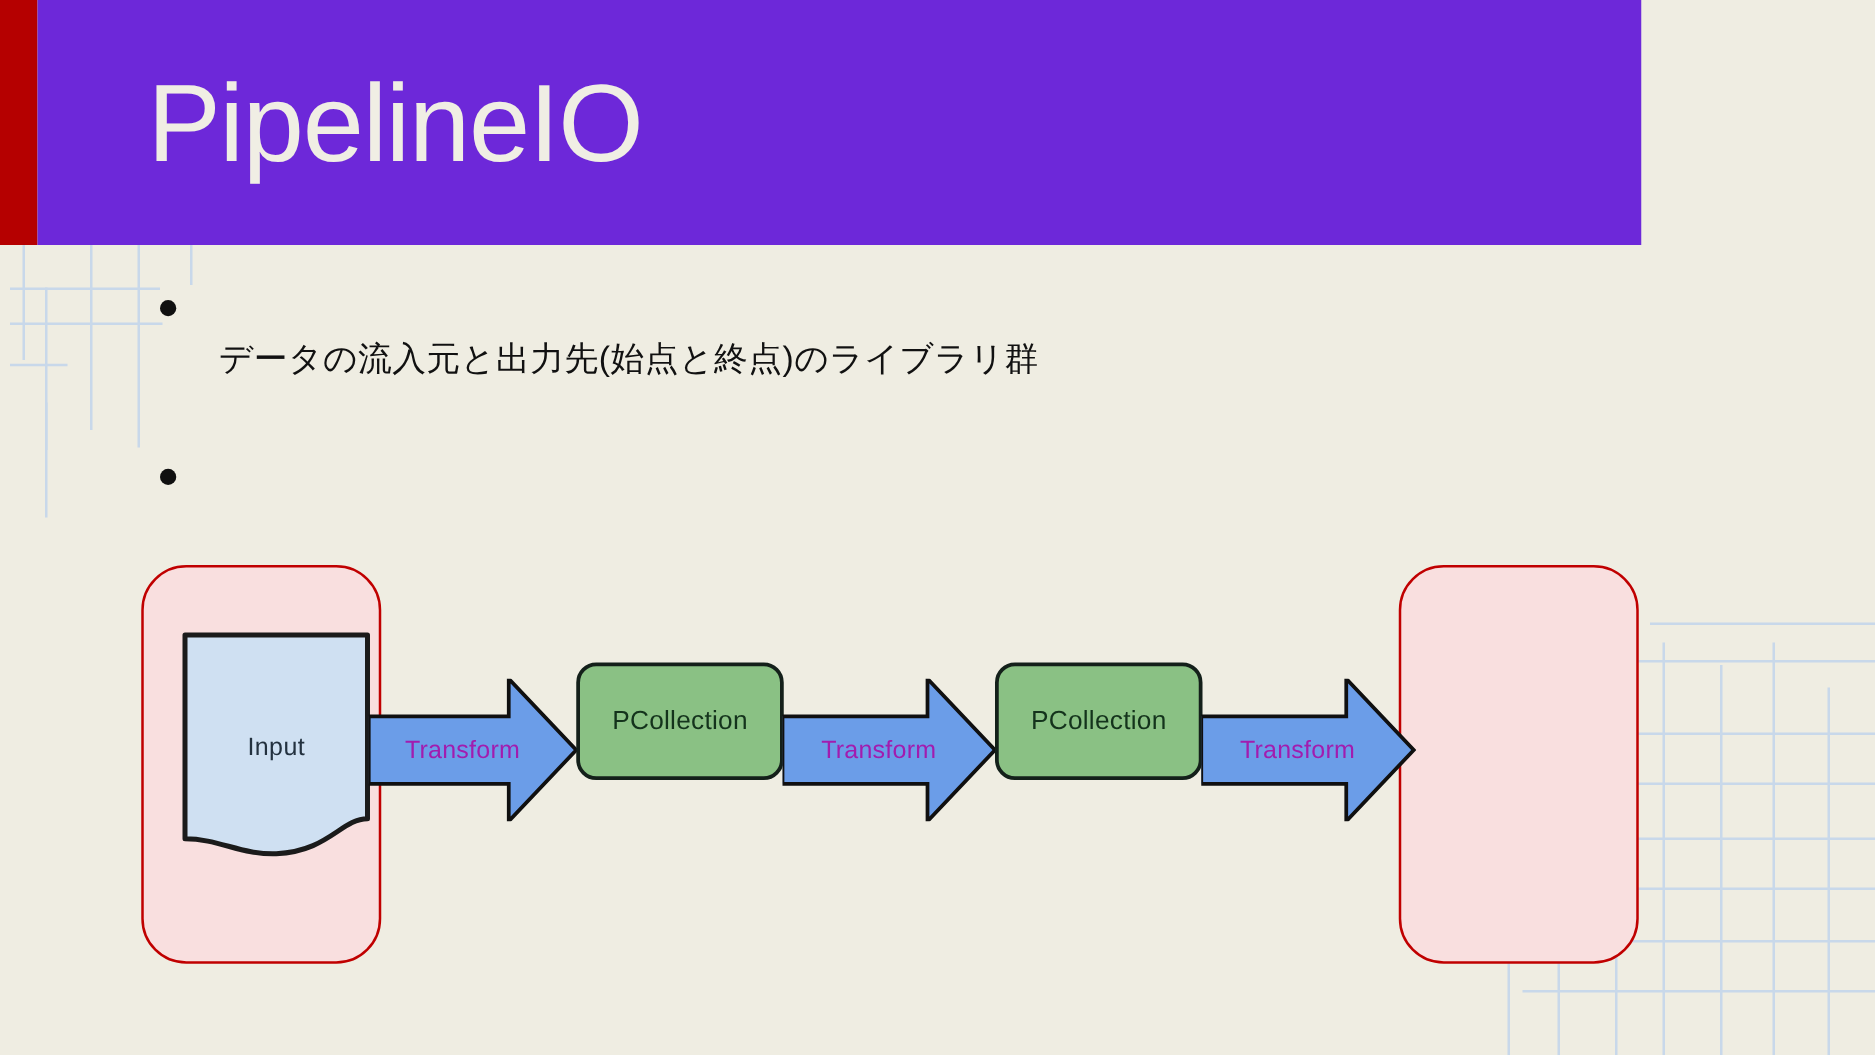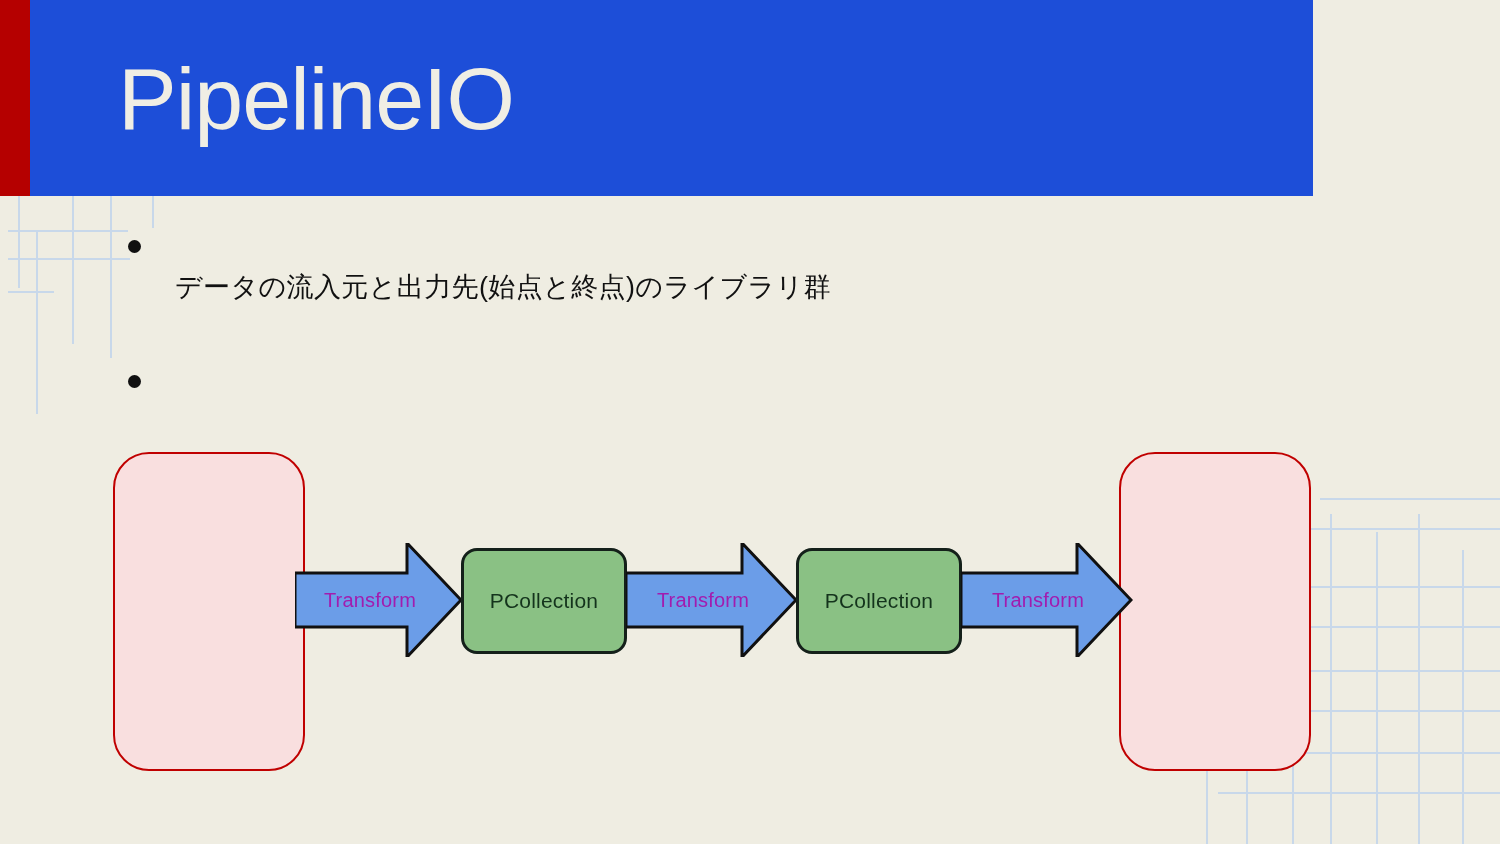--- a/index.html
+++ b/index.html
@@ -13,21 +13,21 @@
 
   
   .deco{position:absolute;pointer-events:none;}
   .deco .ln{position:absolute;background:#c8d8ea;}
   #deco-tl{left:0;top:196px;width:260px;height:240px;}
   #deco-br{right:0;bottom:0;width:330px;height:330px;}
 
   
   #header-bar{
     position:absolute;left:30px;top:0;width:1283px;height:196px;
-    background:#1d4ed8;
+    background:#6d28d9;
   }
   #accent-bar{
     position:absolute;left:0;top:0;width:30px;height:196px;
     background:#b50000;
   }
   #page-title{
     position:absolute;left:88px;top:55px;
     font-size:88px;line-height:1;font-weight:400;
     color:#f0eee4;letter-spacing:-1px;white-space:nowrap;
   }
@@ -56,21 +56,21 @@
 
   .doc-shape{position:absolute;top:75px;width:152px;height:182px;}
   #doc-input{left:145px;}
   #doc-output{left:1131px;}
   .doc-label{
     position:absolute;left:0;right:0;top:82px;text-align:center;
     font-size:20px;color:#23313f;letter-spacing:.3px;
   }
 
   .pcoll{
-    position:absolute;top:118px;width:166px;height:106px;
+    position:absolute;top:100px;width:166px;height:94px;
     background:#8ac184;border:3px solid #14201a;border-radius:16px;
     box-sizing:border-box;display:flex;align-items:center;justify-content:center;
     font-size:21px;color:#14331c;letter-spacing:.2px;
   }
   #pcoll-1{left:461px;}
   #pcoll-2{left:796px;}
 
   .arrow{position:absolute;top:113px;height:114px;}
   #arrow-1{left:295px;width:168px;}
   #arrow-2{left:626px;width:172px;}
@@ -129,20 +129,26 @@
     <div class="bullet-row">
       <div class="bullet-dot"></div>
     </div>
   </div>
 
   <div id="diagram">
 
     <div id="frame-input" class="io-frame"></div>
     <div id="frame-output" class="io-frame"></div>
 
+    <div id="doc-input" class="doc-shape">
+      <svg width="152" height="182" viewBox="0 0 152 182">
+        <path d="M3 3 H149 V150 C128 150 118 176 76 178 C48 179 30 166 3 166 Z" fill="#cfe0f2" stroke="#1b1b1b" stroke-width="4" stroke-linejoin="round"></path>
+      </svg>
+      <div class="doc-label">Input</div>
+    </div>
 
     <div id="arrow-1" class="arrow">
       <svg width="168" height="114" viewBox="0 0 168 114" preserveAspectRatio="none">
         <path d="M0 30 H112 V0 L166 57 L112 114 V84 H0 Z" fill="#6b9de8" stroke="#101010" stroke-width="3" stroke-linejoin="miter"></path>
       </svg>
       <div class="arrow-label">Transform</div>
     </div>
 
     <div id="pcoll-1" class="pcoll">
       <span>PCollection</span>

